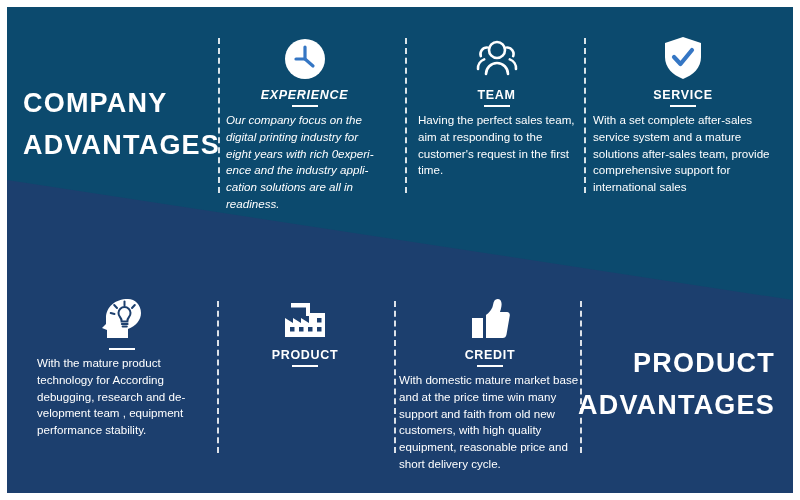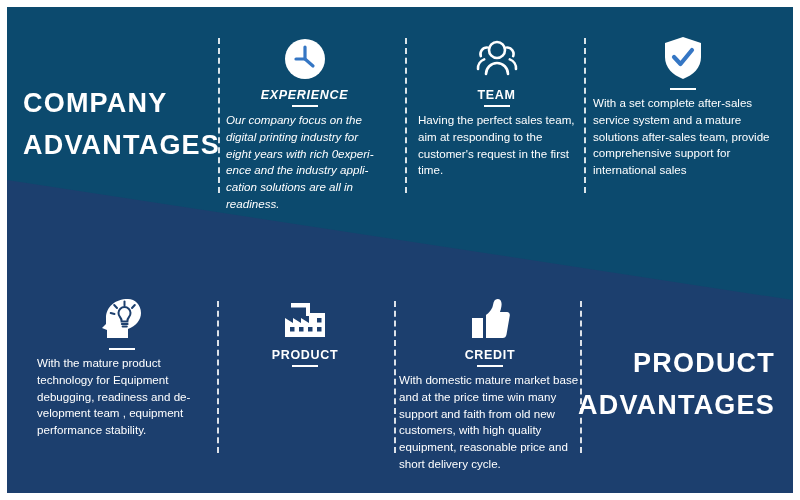--- a/index.html
+++ b/index.html
@@ -170,20 +170,21 @@
     <div class="card-body">Having the perfect sales team, aim at responding to the customer's request in the first time.</div>
   </div>
 
   <div class="card" id="card-service">
     <div class="card-icon">
       <svg width="42" height="46" viewBox="0 0 42 46">
         <path d="M21 2 L39 8 L39 22 C39 33 31 40 21 44 C11 40 3 33 3 22 L3 8 Z" fill="#ffffff"></path>
         <path d="M12 22 L18.5 29 L30 15" stroke="#3576c4" stroke-width="4.2" fill="none" stroke-linecap="round" stroke-linejoin="round"></path>
       </svg>
     </div>
+    <div class="card-title">SERVICE</div>
     <div class="card-rule"></div>
     <div class="card-body">With a set complete after-sales service system and a mature solutions after-sales team, provide comprehensive support for international sales</div>
   </div>
 
   <div class="card" id="card-technology">
     <div class="card-icon">
       <svg width="48" height="46" viewBox="0 0 48 46">
         <path d="M30 4 C17 4 8 12 8 23 L8 29 L4 33 L9 35 L9 43 L30 43 L30 34
                  C38 31 43 25 43 18 C43 10 37 4 30 4 Z" fill="#ffffff"></path>
         <g fill="none" stroke="#1c3f6e" stroke-width="2" stroke-linecap="round">
@@ -191,21 +192,21 @@
           <path d="M23.8 29 l5.8 0"></path>
           <path d="M24.6 31.4 l4.2 0"></path>
           <path d="M26.5 10.5 l0 -4"></path>
           <path d="M19 13 l-2.8 -3"></path>
           <path d="M34 13 l2.8 -3"></path>
           <path d="M16.5 19 l-3.8 -1"></path>
         </g>
       </svg>
     </div>
     <div class="card-rule"></div>
-    <div class="card-body">With the mature product technology for Equipment debugging, readiness and de-velopment team , equipment performance stability.</div>
+    <div class="card-body">With the mature product technology for According debugging, research and de-velopment team , equipment performance stability.</div>
   </div>
 
   <div class="card" id="card-product">
     <div class="card-icon">
       <svg width="48" height="42" viewBox="0 0 48 42">
         <rect x="10" y="4" width="17" height="4.5" fill="#ffffff"></rect>
         <rect x="25" y="4" width="4" height="13" fill="#ffffff"></rect>
         <path d="M4 38 L4 19 L12 24 L12 19 L20 24 L20 19 L28 24 L28 14 L44 14 L44 38 Z" fill="#ffffff"></path>
         <rect x="9" y="28" width="4.5" height="4.5" fill="#1c3f6e"></rect>
         <rect x="18" y="28" width="4.5" height="4.5" fill="#1c3f6e"></rect>

